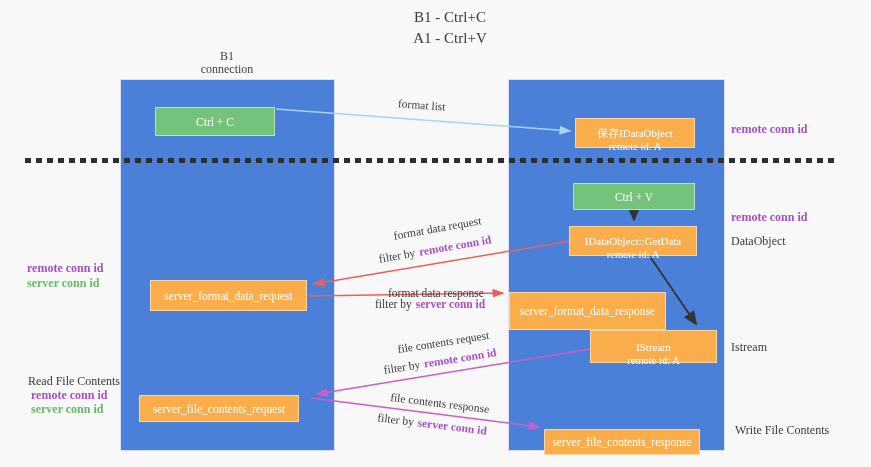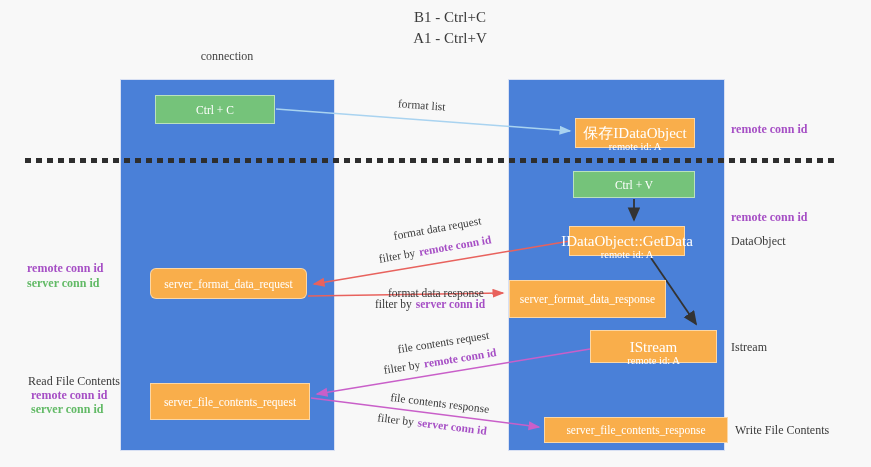--- a/index.html
+++ b/index.html
@@ -13,22 +13,22 @@
   .col-header { position:absolute; width:140px; text-align:center; font-size:12px;
     line-height:13px; color:#444; }
   .column { position:absolute; top:79px; height:372px; background:var(--column_blue);
     border:1px solid #d8e0f3; }
   .node { position:absolute; display:flex; flex-direction:column; align-items:center;
     justify-content:center; color:#fff; text-align:center;
     border:1px solid rgba(255,255,255,.5); }
   .node.green { background:var(--box_green); font-size:11.5px; }
   .node.orange { background:var(--box_orange); font-size:11.5px; }
   .node .l2 { font-size:10.5px; line-height:13px; }
-  .node .l1 { font-size:15px; line-height:13px;margin-top:14px; }
-  .node.single { font-size:11.5px; }
+  .node .l1 { font-size:11px; line-height:13px;margin-top:14px; }
+  .node.single { font-size:11.5px;margin-top:12px; }
   .dashed-line { position:absolute; left:25px; top:158px; width:811px; height:5px;
     background:repeating-linear-gradient(to right, #2e2e2e 0 6px, transparent 6px 11px); }
   .edge-label { position:absolute; font-size:11.5px; color:#3a3a3a; white-space:nowrap; }
   .side-label { position:absolute; font-size:12px; color:#3a3a3a; white-space:nowrap;
     line-height:15px; }
   .purple { color:var(--text_purple); font-weight:bold; }
   .greent { color:var(--text_green); font-weight:bold; }
   .rot-p4 { transform:rotate(4deg); }
   .rot-n10 { transform:rotate(-10deg); }
   .rot-n9 { transform:rotate(-9deg); }
@@ -40,20 +40,21 @@
 <body>
 
 <div class="canvas">
 
   <div class="title">
     <div>B1 - Ctrl+C</div>
     <div>A1 - Ctrl+V</div>
   </div>
 
   <div class="col-header" style="left:157px; top:50px;">
+    <div>B1</div>
     <div>connection</div>
   </div>
   <div class="col-header" style="left:547px; top:50px;">
   </div>
 
   <div class="column" style="left:120px; width:215px;"></div>
   <div class="column" style="left:508px; width:217px;"></div>
 
   <div class="dashed-line"></div>
 
@@ -87,43 +88,43 @@
 
   <div class="node orange" style="left:575px; top:118px; width:120px; height:30px;">
     <div class="l1">保存IDataObject</div>
     <div class="l2">remote id: A</div>
   </div>
 
   <div class="node green single" style="left:573px; top:171px; width:122px; height:27px;">
     <div>Ctrl + V</div>
   </div>
 
-  <div class="node orange" style="left:569px; top:226px; width:116px; height:30px;">
+  <div class="node orange" style="left:569px; top:226px; width:128px; height:30px;">
     <div class="l1">IDataObject::GetData</div>
     <div class="l2">remote id: A</div>
   </div>
 
-  <div class="node orange single" style="left:150px; top:268px; width:157px; height:31px;border-radius:6px;">
+  <div class="node orange single" style="left:150px; top:268px; width:157px; height:31px;">
     <div>server_format_data_request</div>
   </div>
 
   <div class="node orange single" style="left:509px; top:280px; width:157px; height:38px;">
     <div>server_format_data_response</div>
   </div>
 
   <div class="node orange" style="left:590px; top:330px; width:127px; height:33px;">
     <div class="l1">IStream</div>
     <div class="l2">remote id: A</div>
   </div>
 
-  <div class="node orange single" style="left:150px; top:383px; width:160px; height:37px;">
+  <div class="node orange single" style="left:139px; top:383px; width:160px; height:27px;">
     <div>server_file_contents_request</div>
   </div>
 
-  <div class="node orange single" style="left:544px; top:417px; width:184px; height:26px;">
+  <div class="node orange single" style="left:544px; top:417px; width:156px; height:26px;">
     <div>server_file_contents_response</div>
   </div>
 
   <div class="edge-label rot-p4" style="left:398px; top:99px;">format list</div>
 
   <div class="edge-label rot-n10" style="left:393px; top:222px;">format data request</div>
   <div class="edge-label rot-n10" style="left:378px; top:243px;">
     <span>filter by</span><span class="purple filter-gap">remote conn id</span>
   </div>
 

